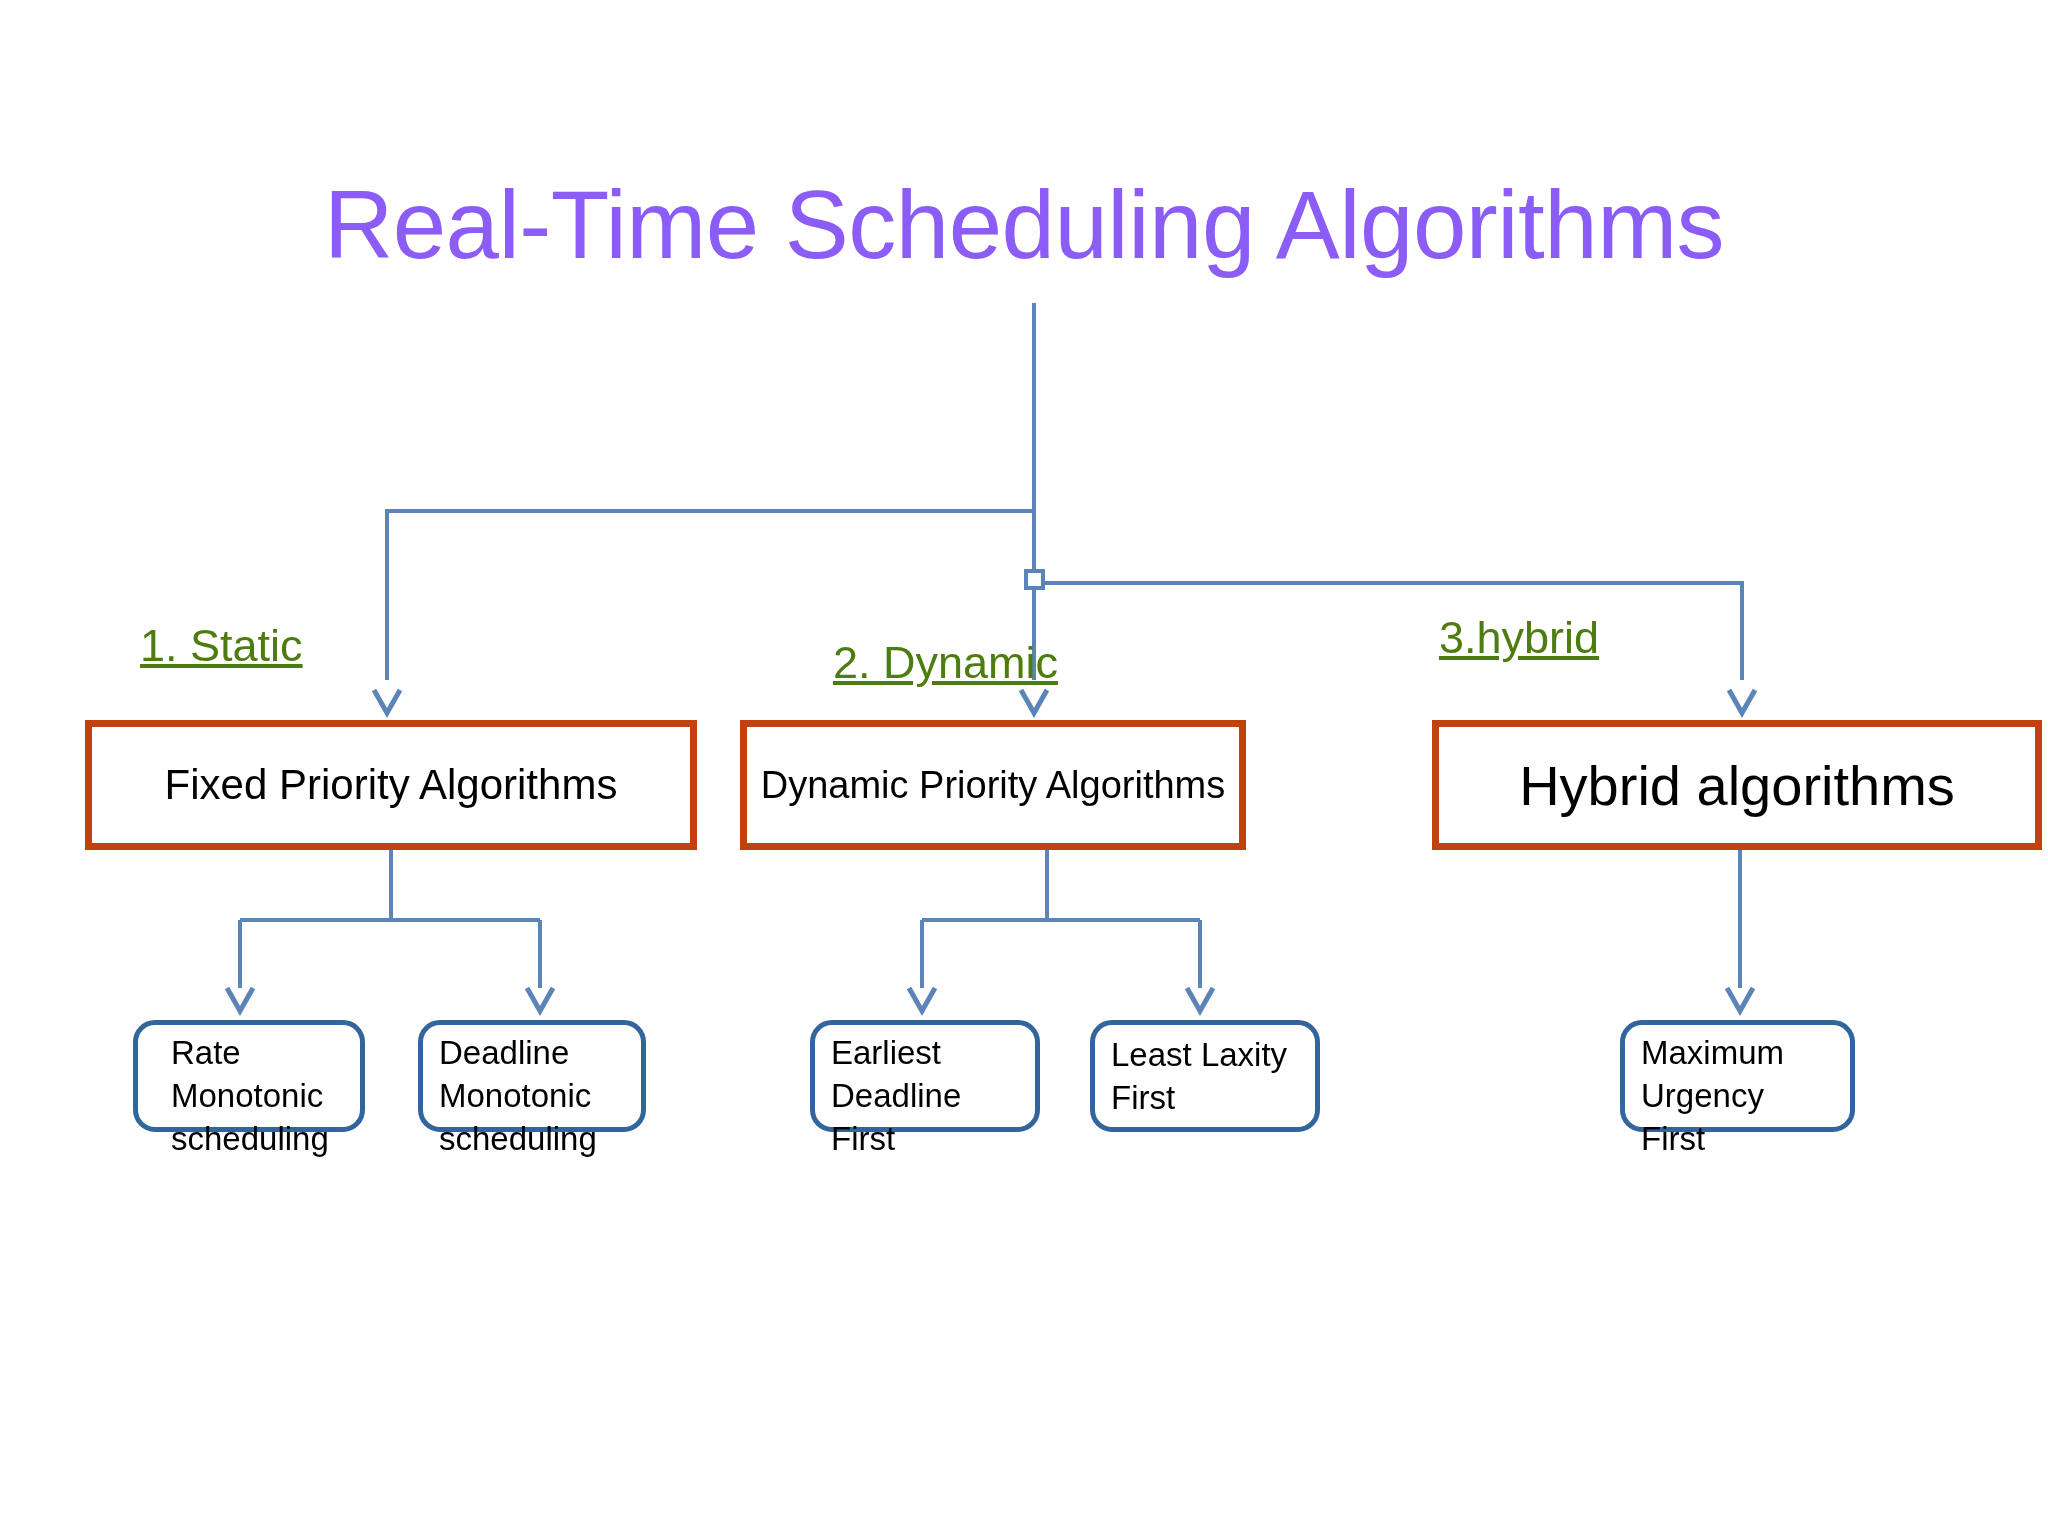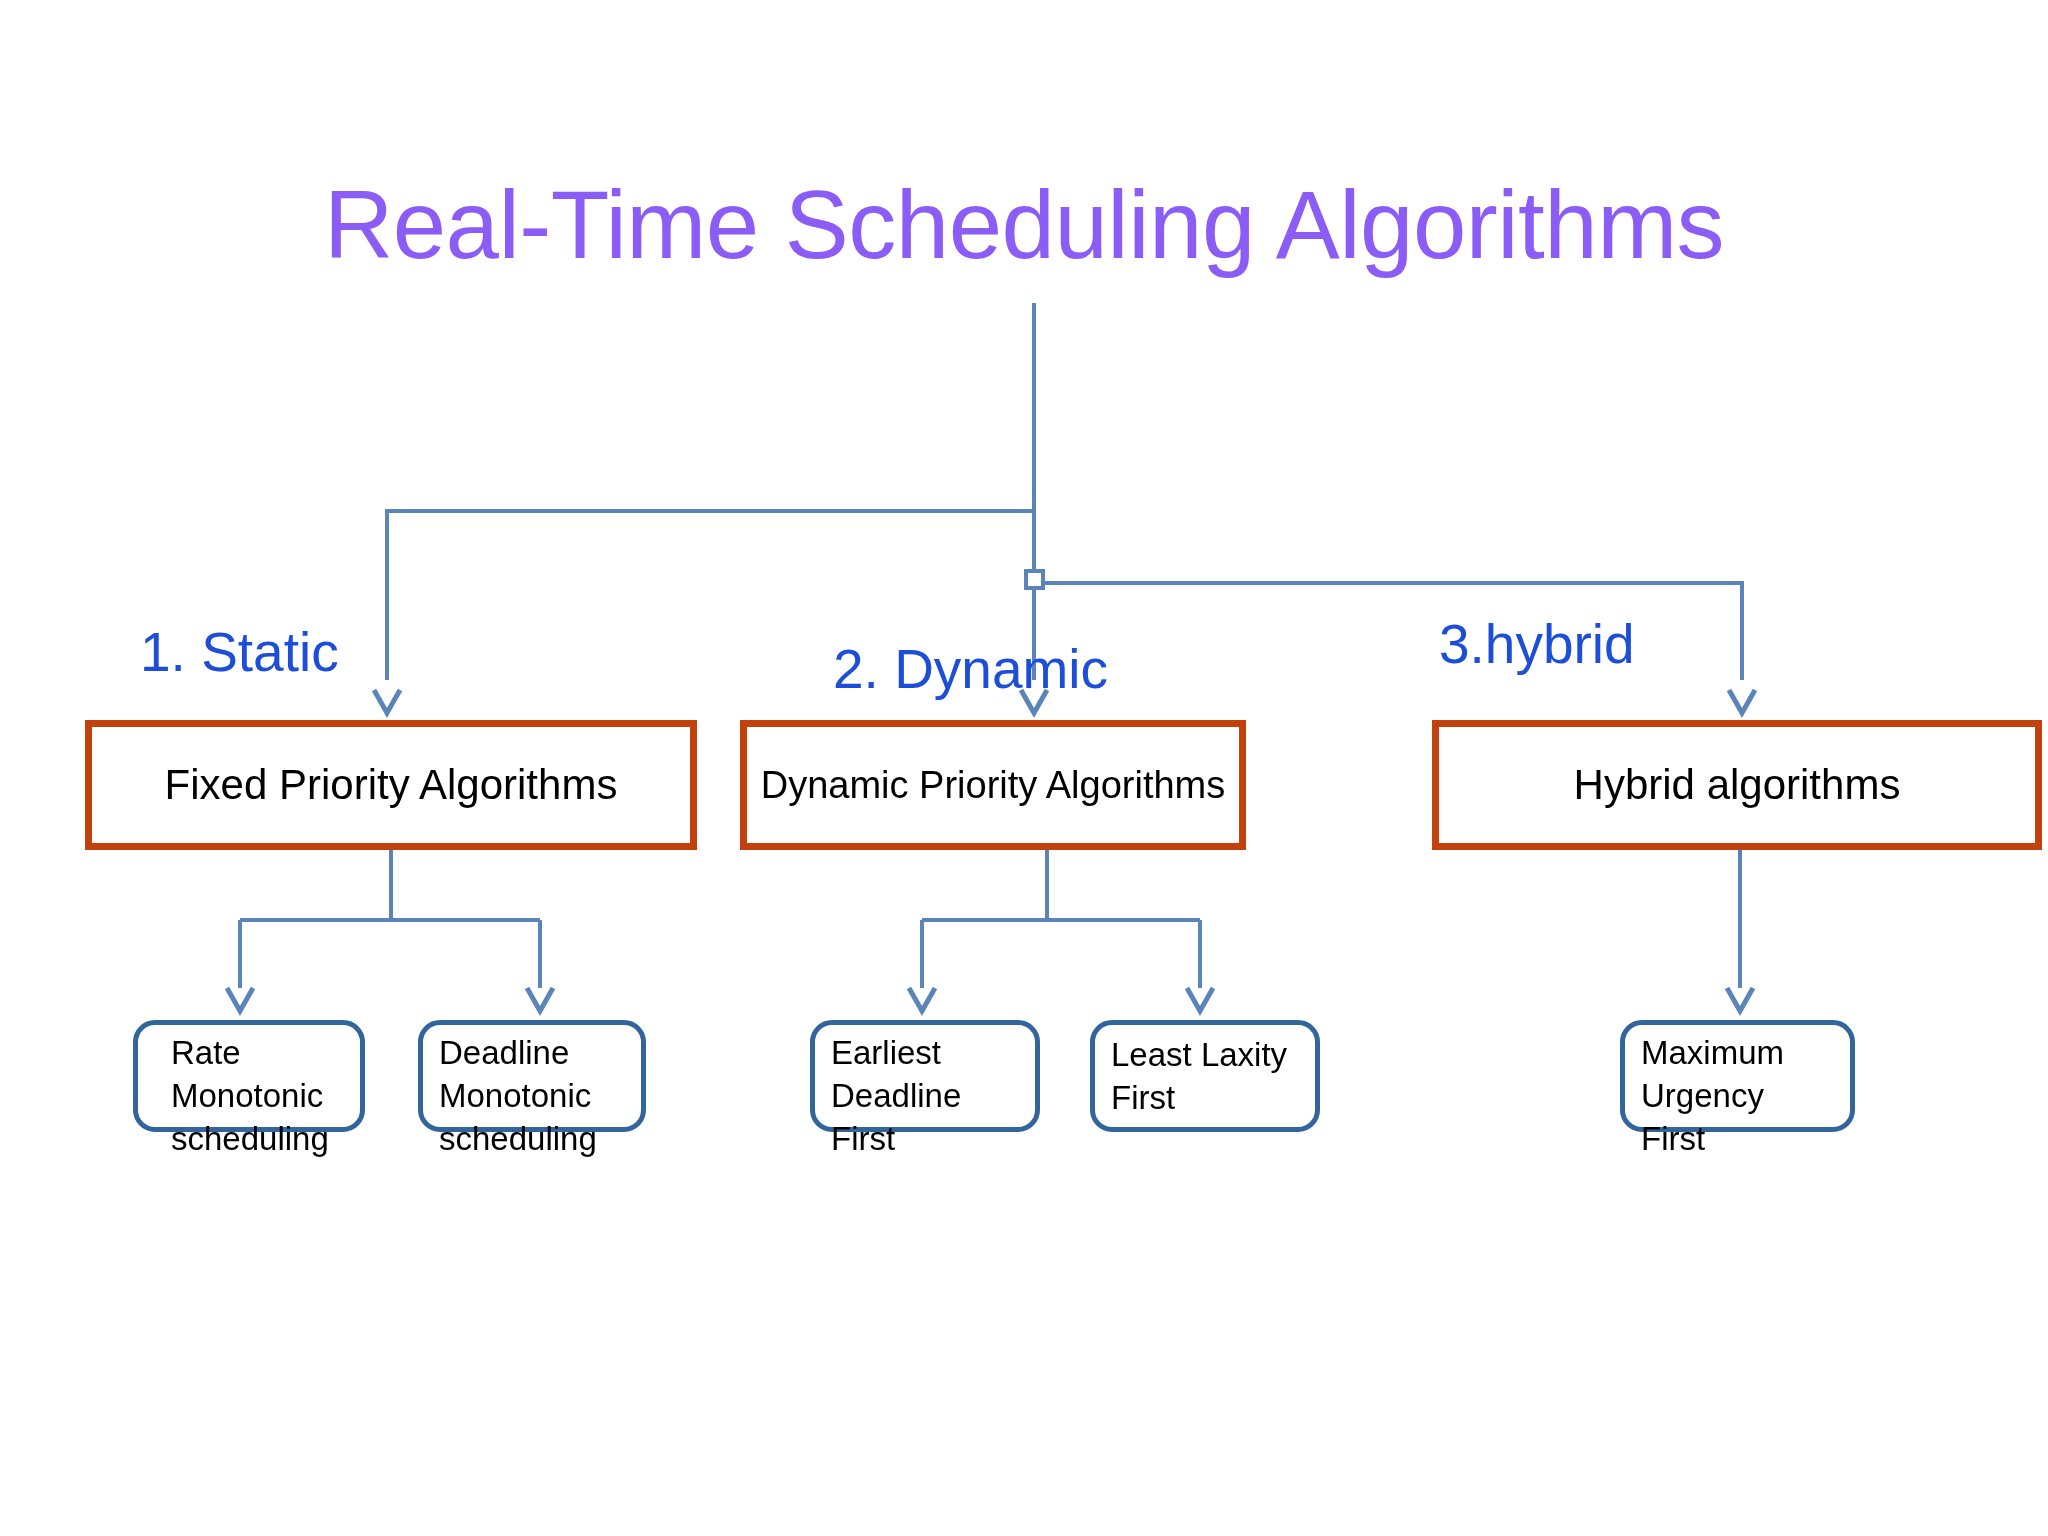--- a/index.html
+++ b/index.html
@@ -36,23 +36,24 @@
     font-size: 96px;
     font-weight: 400;
     color: #8b5cf6;
     letter-spacing: -0.5px;
     white-space: nowrap;
   }
 
   
   .branch-label {
     position: absolute;
-    font-size: 55px;
-    color: #1d4ed8;
+    font-size: 45px;
+    color: #4d7c0f;
     white-space: nowrap;
+    text-decoration: underline;
   }
   .branch-label-static  { left: 140px;  top: 620px; }
   .branch-label-dynamic { left: 833px;  top: 637px; }
   .branch-label-hybrid  { left: 1439px; top: 612px; }
 
   
   .cat-box {
     position: absolute;
     box-sizing: border-box;
     border: 7px solid #c2410c;
@@ -65,21 +66,21 @@
   }
   .cat-box .cat-text {
     color: #000000;
     white-space: nowrap;
   }
   .cat-box-1 { left: 85px;   width: 612px; }
   .cat-box-2 { left: 740px;  width: 506px; }
   .cat-box-3 { left: 1432px; width: 610px; }
   .cat-box-1 .cat-text { font-size: 42px; }
   .cat-box-2 .cat-text { font-size: 38px; }
-  .cat-box-3 .cat-text { font-size: 42px; }
+  .cat-box-3 .cat-text { font-size: 56px; }
 
   
   .leaf-box {
     position: absolute;
     box-sizing: border-box;
     border: 5px solid #31659B;
     border-radius: 22px;
     background: #ffffff;
     top: 1020px;
     height: 112px;

